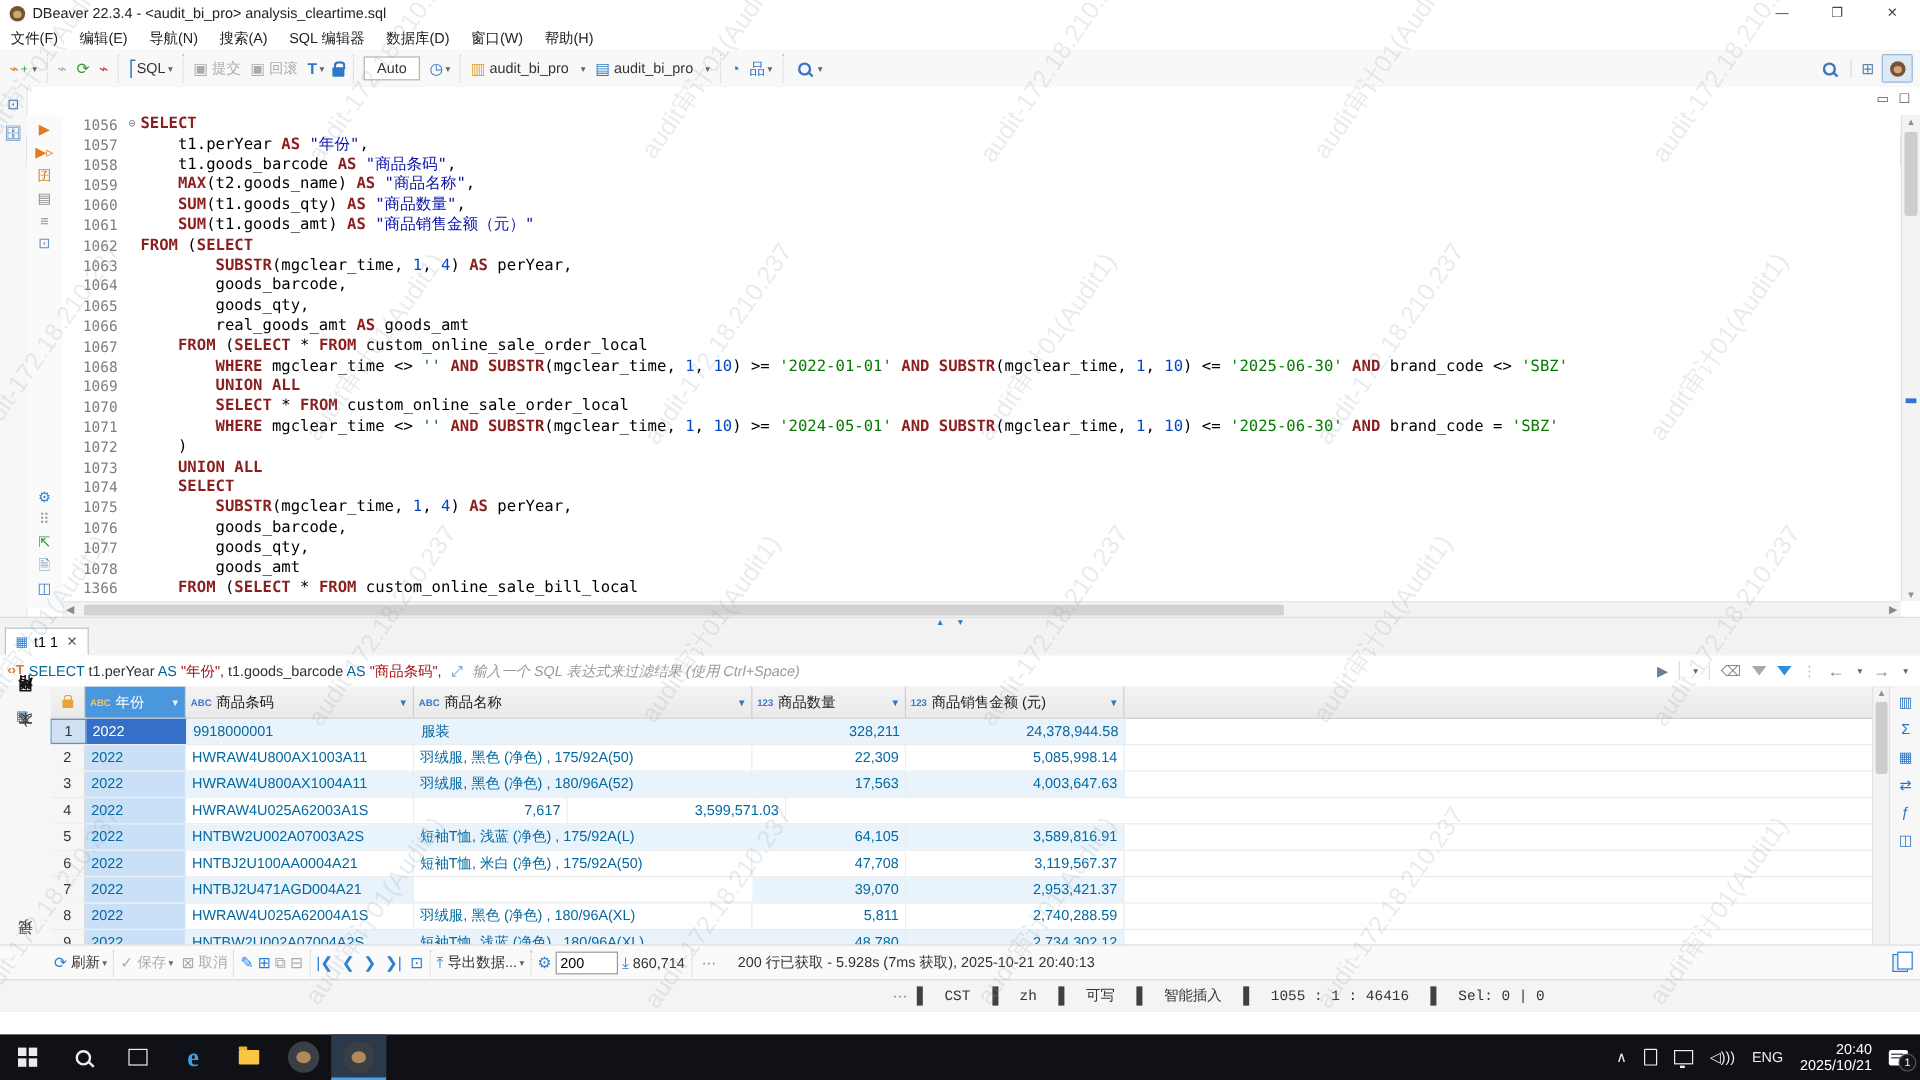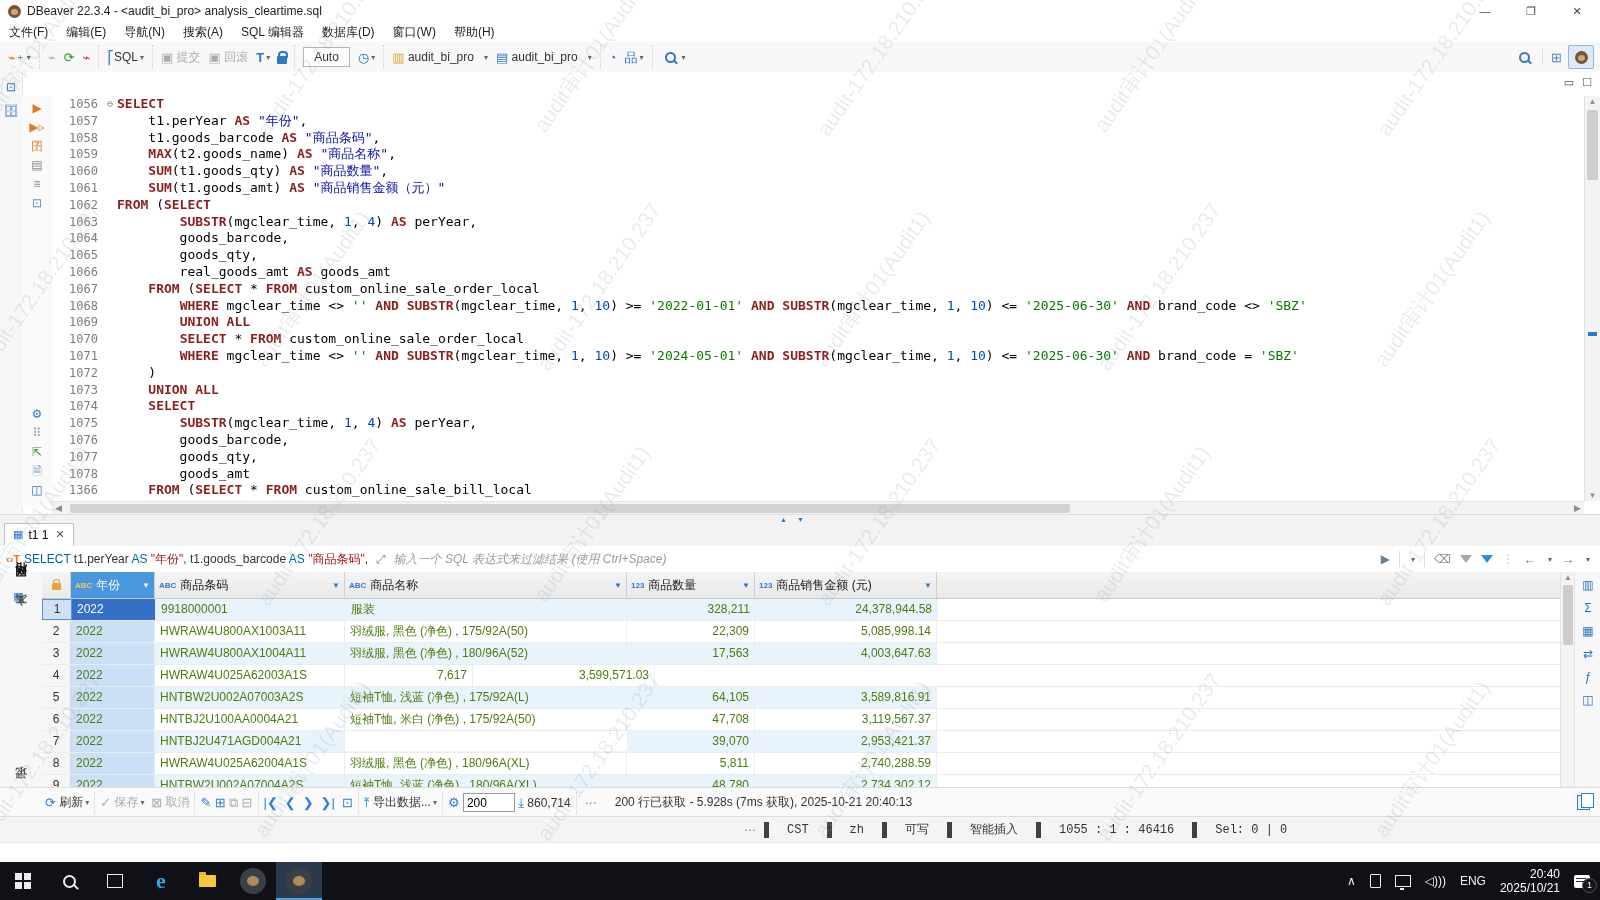--- a/index.html
+++ b/index.html
@@ -91,21 +91,21 @@
   .ghcell .badge{font-size:8px;font-weight:bold;color:#3a76c9;margin-right:4px;}
   .ghcell .sort{margin-left:auto;font-size:8px;color:#2f78c2;}
   .ghcell.sel{background:#4a97dd;color:#fff;}
   .ghcell.sel .badge{color:#f0c36b;}
   .ghcell.sel .sort{color:#e8f2ff;}
   .ghcorner{width:28px;border-right:1px solid #cfcfcf;display:flex;align-items:center;justify-content:center;}
   .glock{width:9px;height:7px;background:#e8a33d;border-radius:1px;position:relative;margin-top:3px;}
   .glock:before{content:'';position:absolute;top:-4px;left:1px;width:5px;height:4px;border:1.5px solid #e8a33d;border-bottom:none;border-radius:3px 3px 0 0;}
   .grow{display:flex;height:21px;font-size:12px;border-bottom:1px solid #ececec;}
   .gnum{width:28px;flex:none;background:#f6f6f6;border-right:1px solid #d9d9d9;text-align:center;line-height:21px;color:#333;}
-  .gcell{flex:none;padding:0 5px;line-height:21px;border-right:1px solid #e7eef5;color:#4d7c0f;overflow:hidden;white-space:nowrap;}
+  .gcell{flex:none;padding:0 5px;line-height:21px;border-right:1px solid #e7eef5;color:#0369a1;overflow:hidden;white-space:nowrap;}
   .gcell.num{text-align:right;}
   .stripe .gcell{background:#e9f3fb;}
   .colsel{background:#c9e0f6 !important;}
   .cellfocus{background:#3470c8 !important;color:#fff !important;}
   .rowselnum{background:#cfe0f3 !important;border:1px solid #5b93cf;line-height:19px !important;}
   .gvscroll{left:1560px;top:48px;width:14px;height:239px;background:#f3f3f3;border-left:1px solid #e2e2e2;}
   .gvthumb{position:absolute;left:2px;top:13px;width:10px;height:60px;background:#cdcdcd;border-radius:2px;}
   .panelrail{left:1574px;top:48px;width:26px;height:239px;background:#f7f7f7;border-left:1px solid #e3e3e3;display:flex;flex-direction:column;align-items:center;padding-top:6px;gap:9px;color:#2e74c0;font-size:12px;}
   
   .rtoolbar{left:0;top:263px;width:1600px;height:29px;border-top:1px solid #ddd;background:#fafafa;display:flex;align-items:center;font-size:12px;color:#333;}

